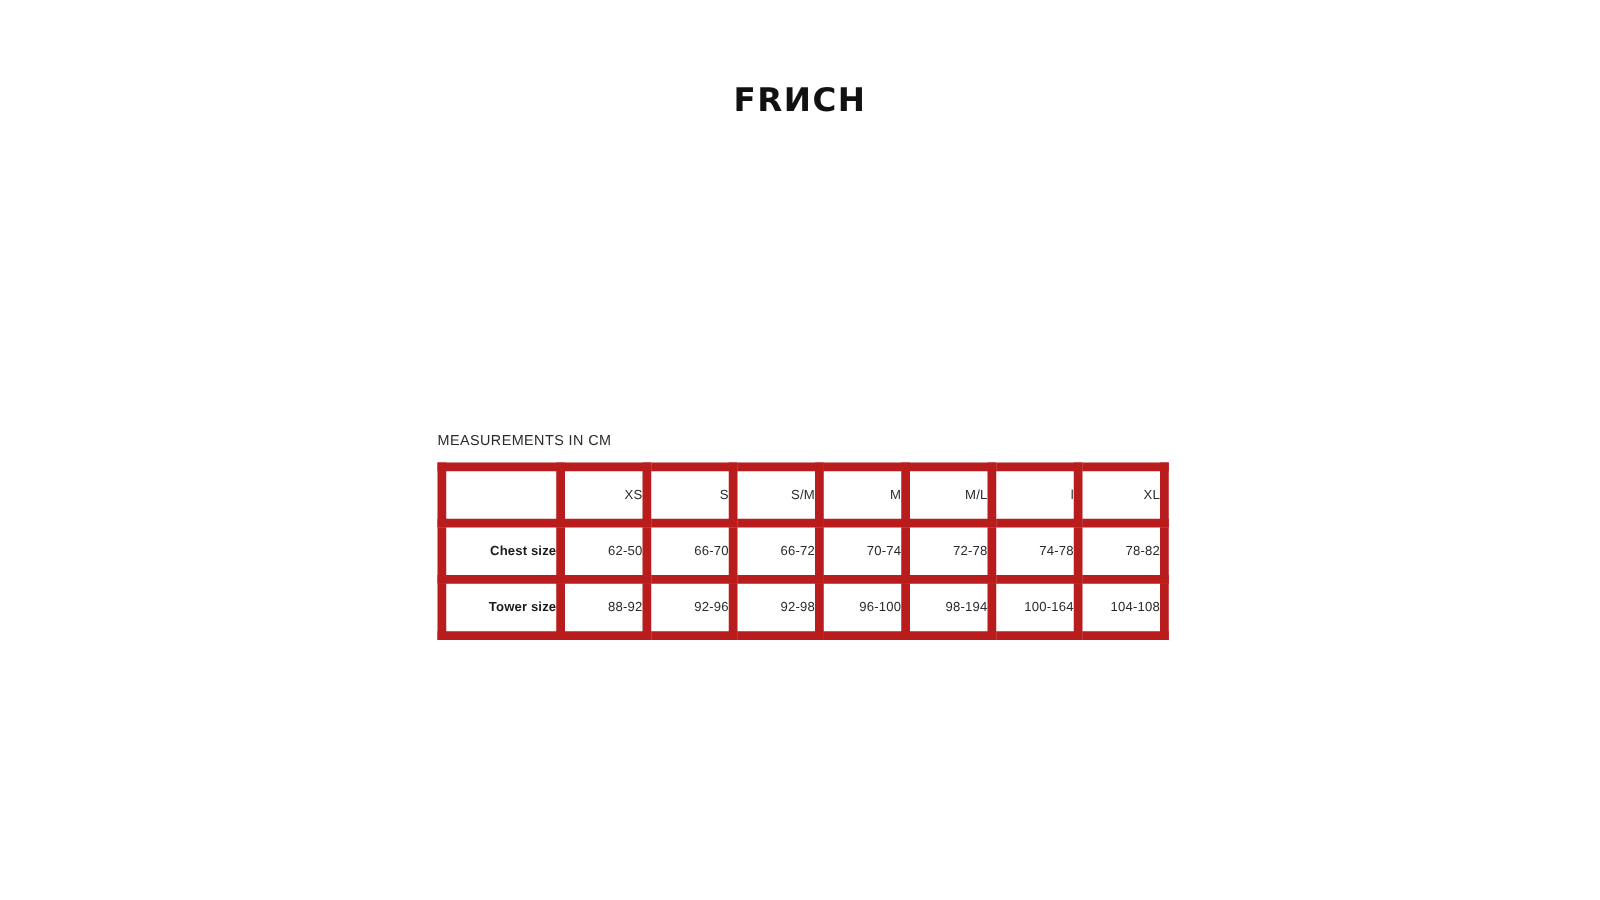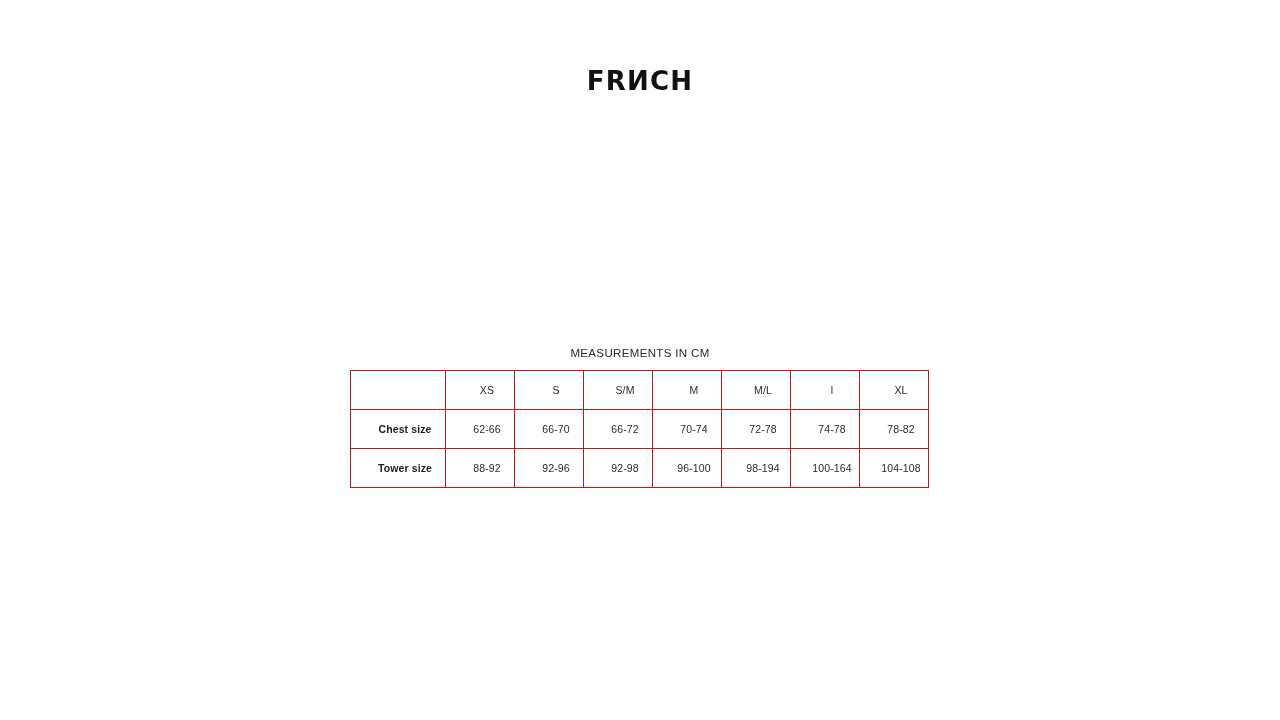--- a/index.html
+++ b/index.html
@@ -37,36 +37,35 @@
     left: 350px;
     top: 347px;
     width: 580px;
   }
   .section-title {
     font-size: 11.5px;
     letter-spacing: 0.35px;
     color: #2b2b2b;
     margin-bottom: 11px;
     font-weight: 400;
-    text-align: center;
   }
   table.size-table {
     border-collapse: collapse;
     width: 579px;
     table-layout: fixed;
   }
   table.size-table td,
   table.size-table th {
-    border: 1px solid #b91c1c;
+    border: 7px solid #b91c1c;
     height: 38px;
     padding: 0 0 0 14px;
     font-size: 10.5px;
     font-weight: 400;
     color: #2a2a2a;
-    text-align: center;
+    text-align: right;
     vertical-align: middle;
     letter-spacing: 0.15px;
   }
   table.size-table thead th {
     font-weight: 400;
     color: #2a2a2a;
   }
   table.size-table tbody td.row-label {
     font-weight: 600;
     color: #1c1c1c;
@@ -106,21 +105,21 @@
           <th>S/M</th>
           <th>M</th>
           <th>M/L</th>
           <th>l</th>
           <th>XL</th>
         </tr>
       </thead>
       <tbody>
         <tr>
           <td class="row-label">Chest size</td>
-          <td>62-66</td>
+          <td>62-50</td>
           <td>66-70</td>
           <td>66-72</td>
           <td>70-74</td>
           <td>72-78</td>
           <td>74-78</td>
           <td>78-82</td>
         </tr>
         <tr>
           <td class="row-label">Tower size</td>
           <td>88-92</td>

